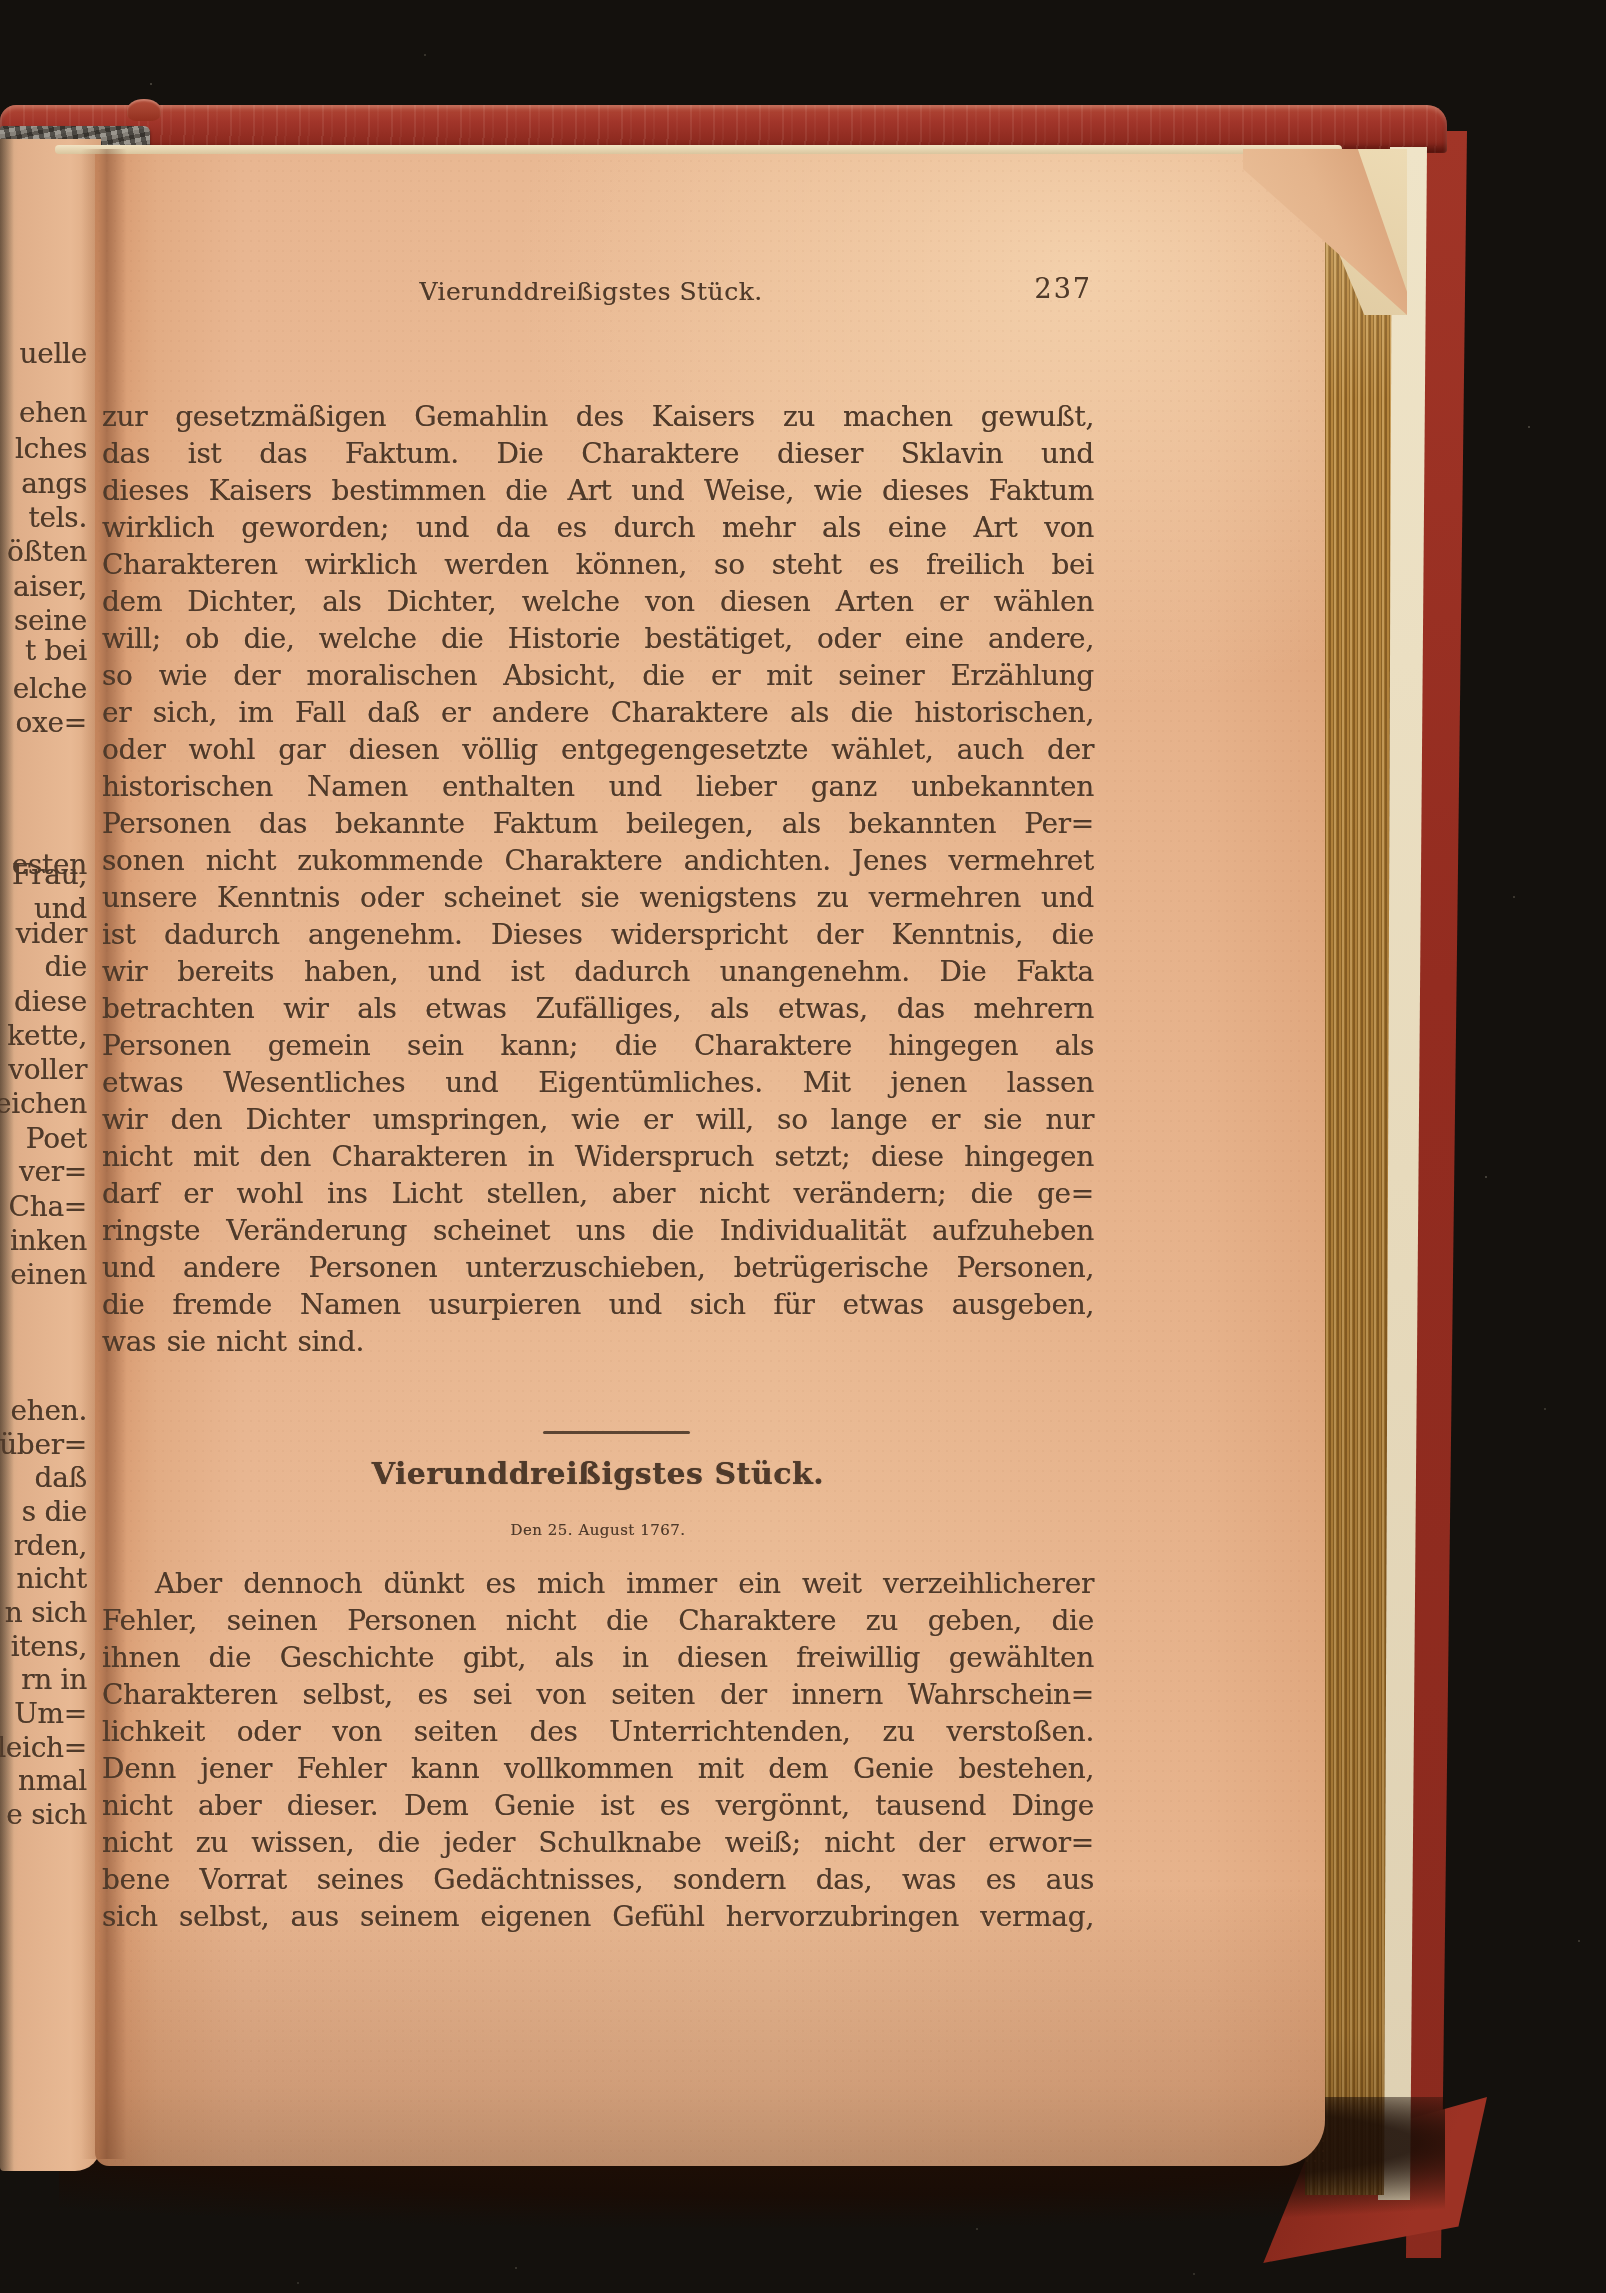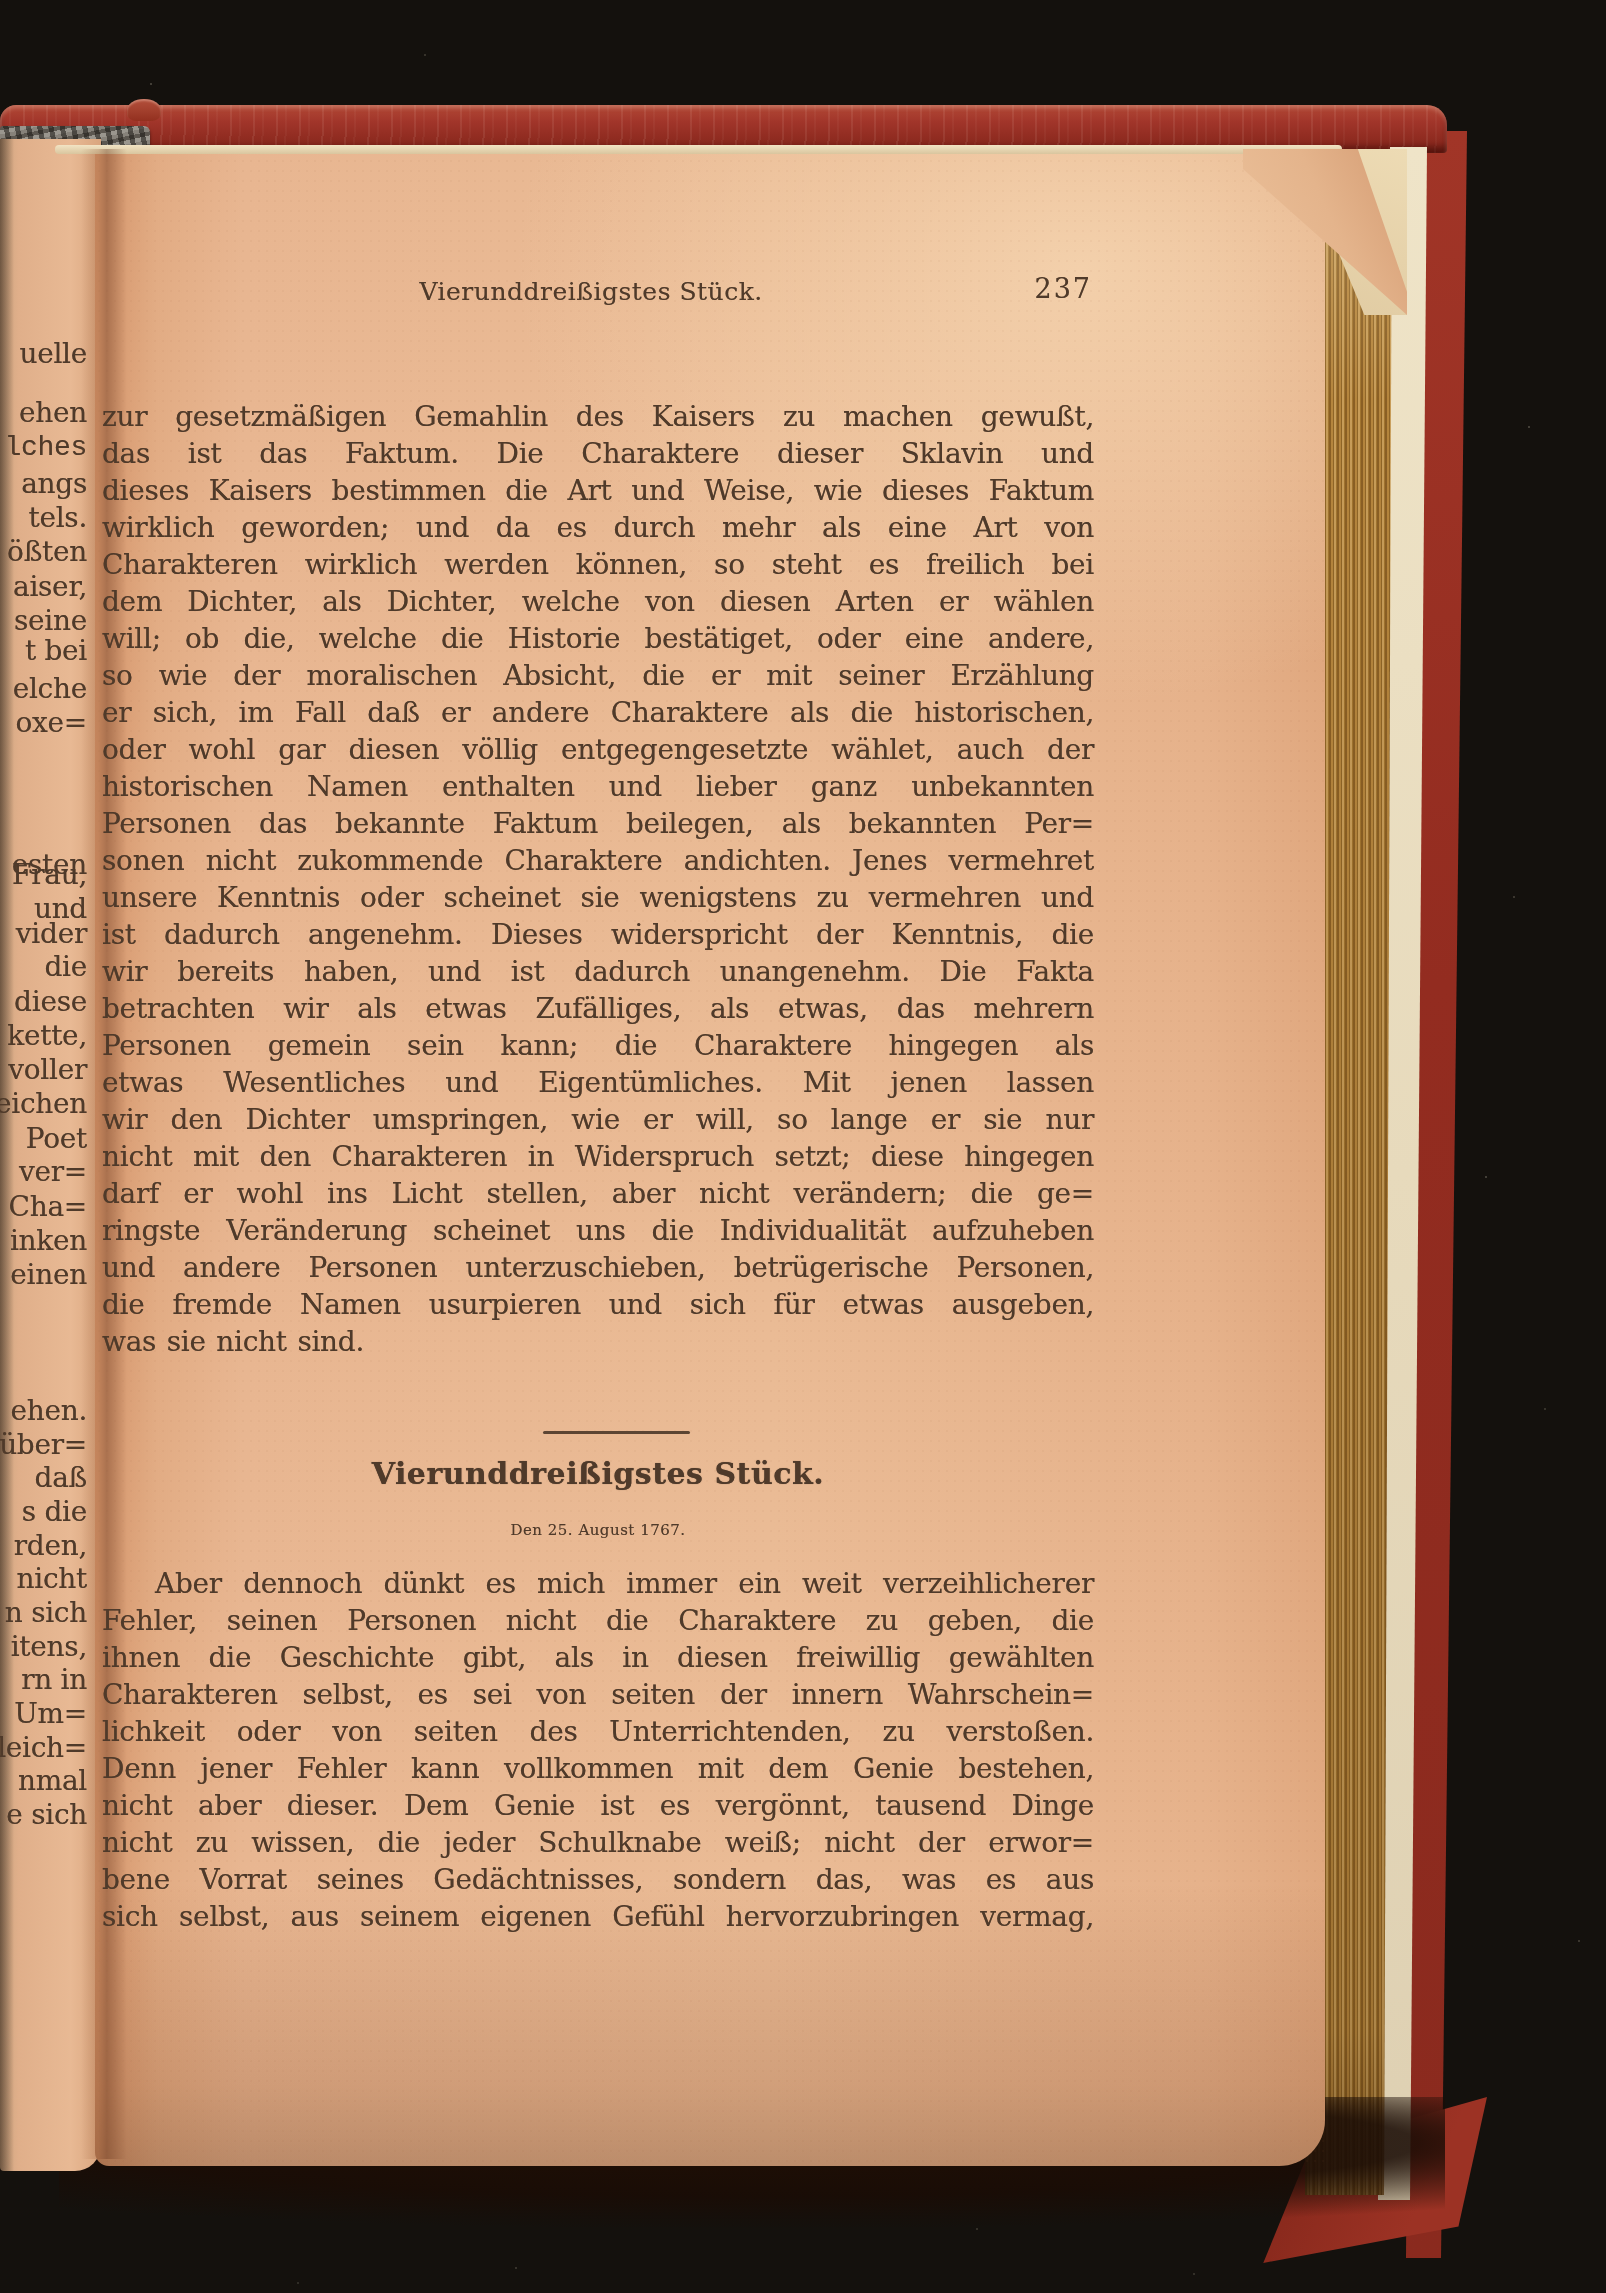--- a/index.html
+++ b/index.html
@@ -170,21 +170,21 @@
     <div class="paper-grain"></div>
   </div>
   <div class="corner-under"></div>
   <div class="corner-fold"></div>
   <div class="top-edges"></div>
   <div class="gutter"></div>
 
   <div class="left-frags">
       <div class="frag" style="top: 337px;">uelle</div>
       <div class="frag" style="top: 396px;">ehen</div>
-      <div class="frag" style="top: 432px; font-family: Liberation Mono, monospace;">lches</div>
+      <div class="frag" style="top: 432px;">lches</div>
       <div class="frag" style="top: 467px;">angs</div>
       <div class="frag" style="top: 501px;">tels.</div>
       <div class="frag" style="top: 535px;">ößten</div>
       <div class="frag" style="top: 570px;">aiser,</div>
       <div class="frag" style="top: 604px;">seine</div>
       <div class="frag" style="top: 634px;">t bei</div>
       <div class="frag" style="top: 672px;">elche</div>
       <div class="frag" style="top: 706px;">oxe=</div>
       <div class="frag" style="top: 858px; padding-left: 36px;">Frau,</div>
       <div class="frag" style="top: 848px;">esten</div>

